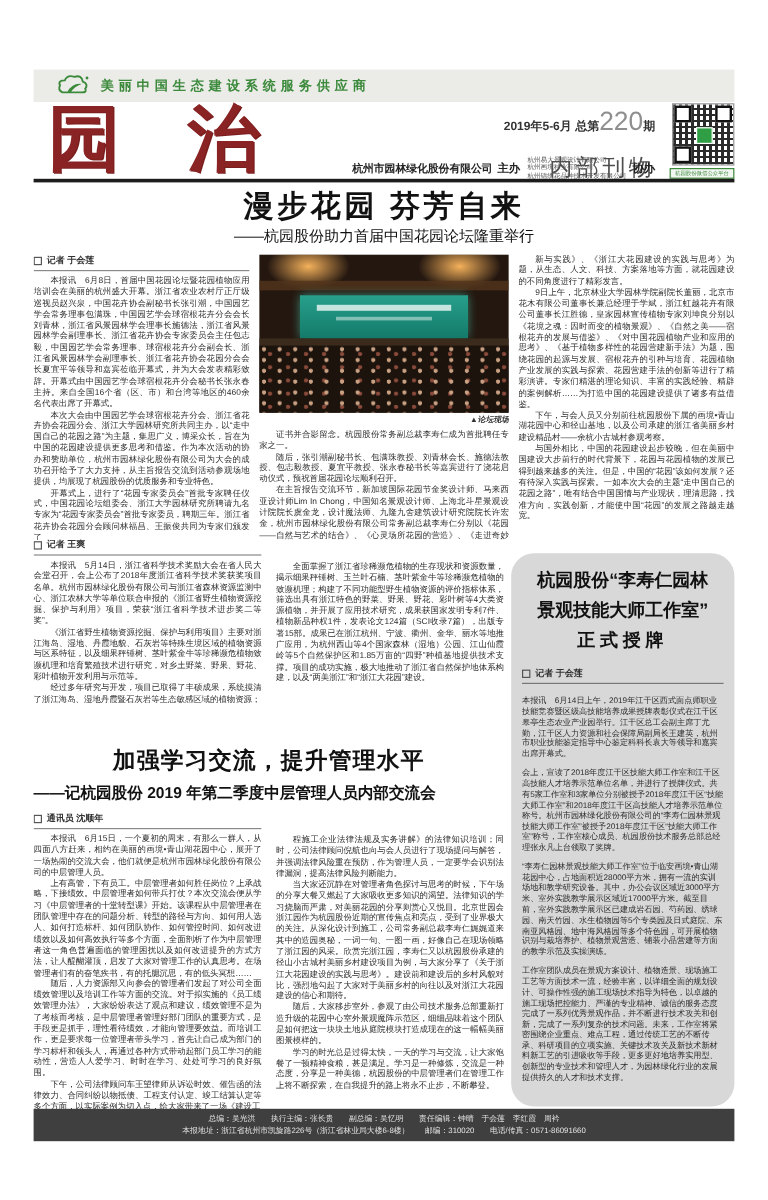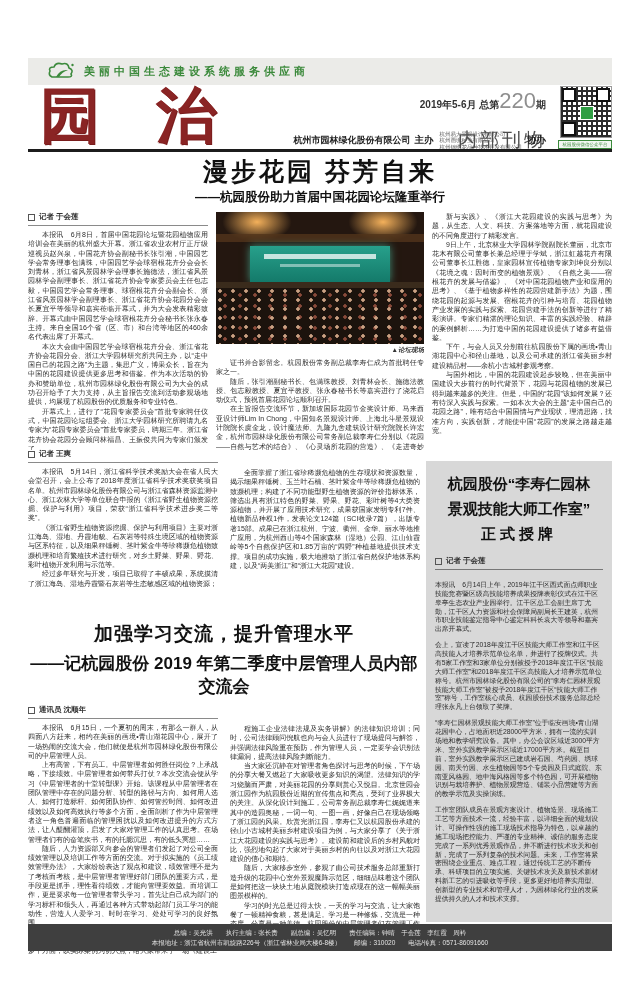--- a/index.html
+++ b/index.html
@@ -51,21 +51,21 @@
   .byline .bt{font-size:7.5px;color:#333;font-weight:bold;}
   .cols{display:flex;}
   .col{overflow:hidden;}
   .col p{margin:0;text-indent:2em;text-align:justify;}
   .body-txt p{font-size:7px;line-height:9.3px;color:#2c2c2c;}
 
   
   .a1-title{position:absolute;left:28px;top:155px;width:584px;text-align:center;
             font-size:25px;font-weight:bold;color:#111;letter-spacing:3px;}
   .a1-sub{position:absolute;left:28px;top:189px;width:584px;text-align:center;
-          font-size:12.5px;font-weight:bold;color:#111;}
+          font-size:12.5px;font-weight:normal;color:#111;}
   .a1-cols{position:absolute;left:28px;top:212px;width:584px;height:238px;}
   .a1-c1{width:180px;margin-right:8px;}
   .a1-c2{width:208px;margin-right:8px;}
   .a1-c3{width:180px;}
   .photo{position:relative;width:208px;height:132px;background:#241710;overflow:hidden;}
   .photo .glow{position:absolute;width:70px;height:40px;border-radius:50%;
                background:radial-gradient(ellipse,rgba(255,185,95,.95),rgba(120,60,20,0) 70%);top:-10px;}
   .photo .glow.l{left:6px}.photo .glow.r{right:6px}
   .photo .truss{position:absolute;left:0;top:22px;width:100%;height:8px;background:#53351c;opacity:.8;}
   .photo .screen{position:absolute;left:34px;top:34px;width:140px;height:36px;
@@ -82,27 +82,27 @@
 
   
   .a2{position:absolute;left:28px;top:449px;width:392px;}
   .a2-title{text-align:center;font-size:19px;font-weight:bold;color:#111;letter-spacing:1px;margin-bottom:6px;}
   .a2 .col{width:190px;height:144px;}
   .a2 .col+.col{margin-left:12px;padding-top:19px;}
 
   
   .a3{position:absolute;left:28px;top:621px;width:392px;}
   .a3-title{text-align:center;font-size:19px;font-weight:bold;color:#111;letter-spacing:1px;}
-  .a3-sub{text-align:center;font-size:17px;font-weight:bold;color:#111;margin:5px 0 7px;}
+  .a3-sub{text-align:left;font-size:13px;font-weight:bold;color:#111;margin:5px 0 7px;}
   .a3 .col{width:190px;height:252px;}
   .a3 .col+.col{margin-left:12px;padding-top:19px;}
 
   
   .sidebar{position:absolute;left:426px;top:461px;width:186px;height:461px;background:#d8d8d8;
-           box-sizing:border-box;padding:10px 9px 6px;}
+           box-sizing:border-box;padding:10px 9px 6px;border-radius:19px;}
   .sb-title{text-align:center;font-size:15px;font-weight:bold;color:#111;line-height:25px;}
   .sb-title .l3{letter-spacing:4px;}
   .sidebar .byline{margin-top:10px;border-bottom:1px solid #777;}
   .sidebar .body-txt{height:330px;overflow:hidden;}
   .sidebar .body-txt p{font-size:6.8px;line-height:8.9px;}
 
   
   .footer{position:absolute;left:28px;top:924px;width:584px;height:27px;background:#3f3f3f;
           display:flex;flex-direction:column;justify-content:center;}
   .footer div{color:#e3e3e3;font-size:6.5px;text-align:center;line-height:10px;white-space:nowrap;}

